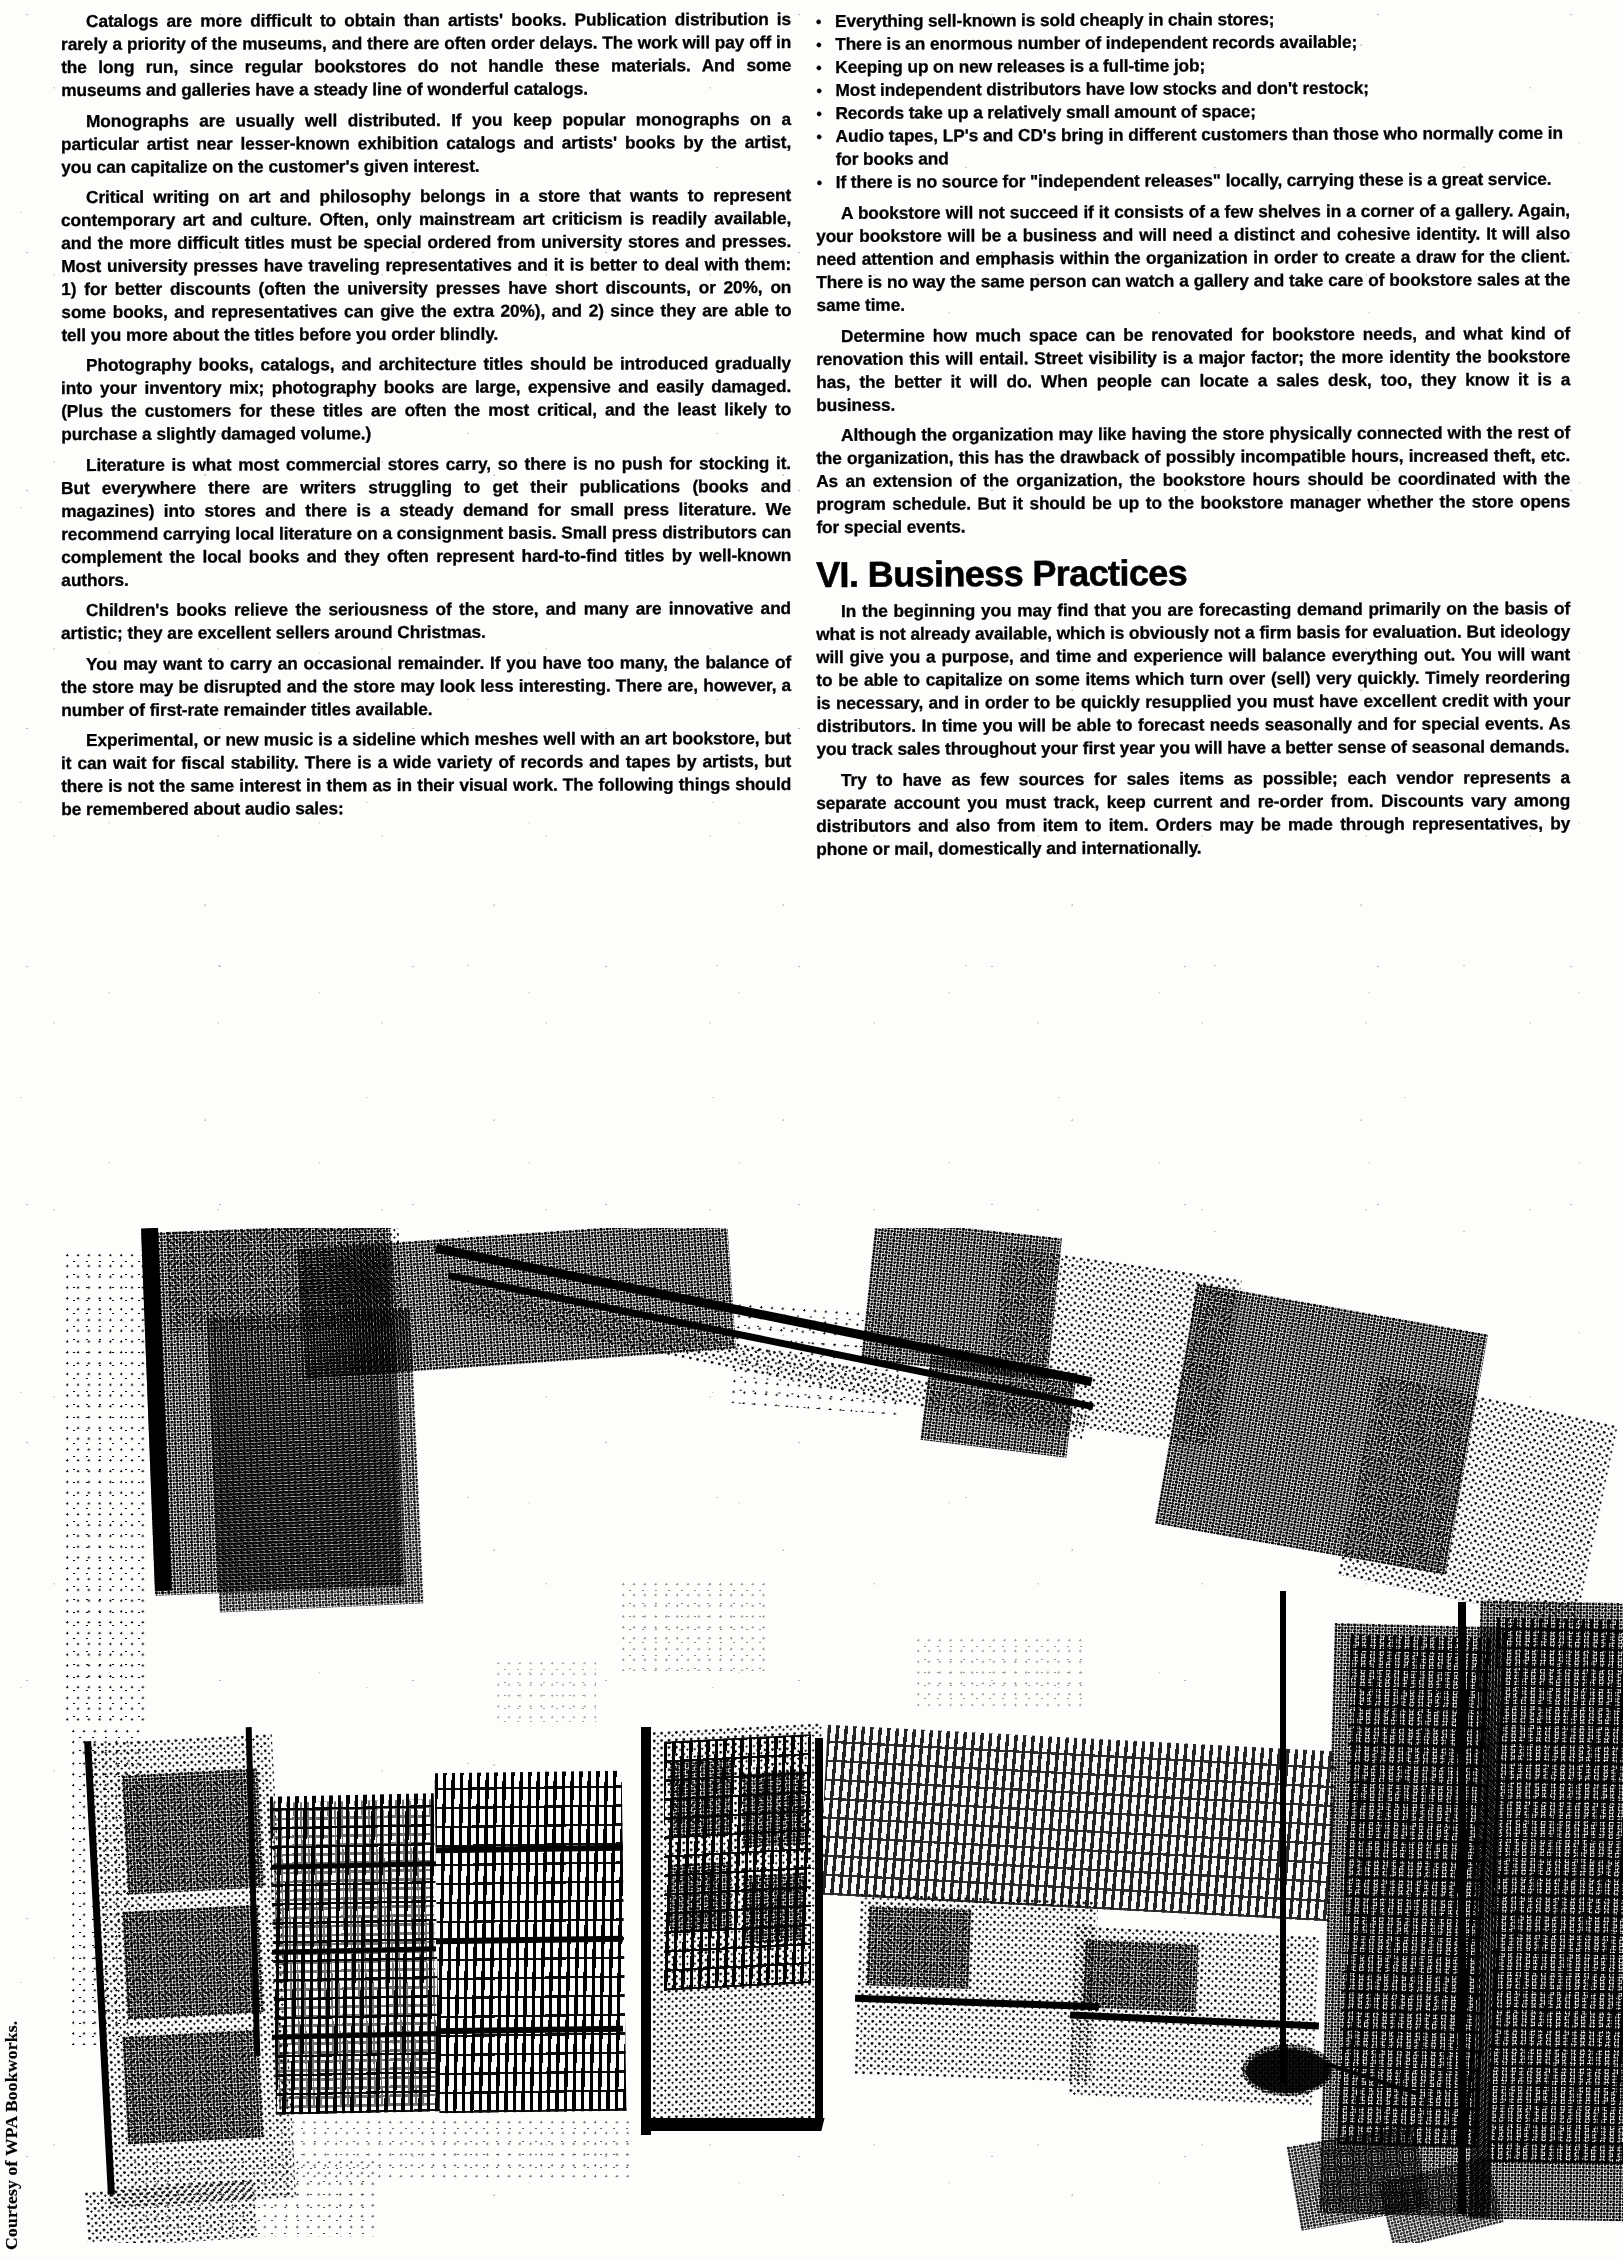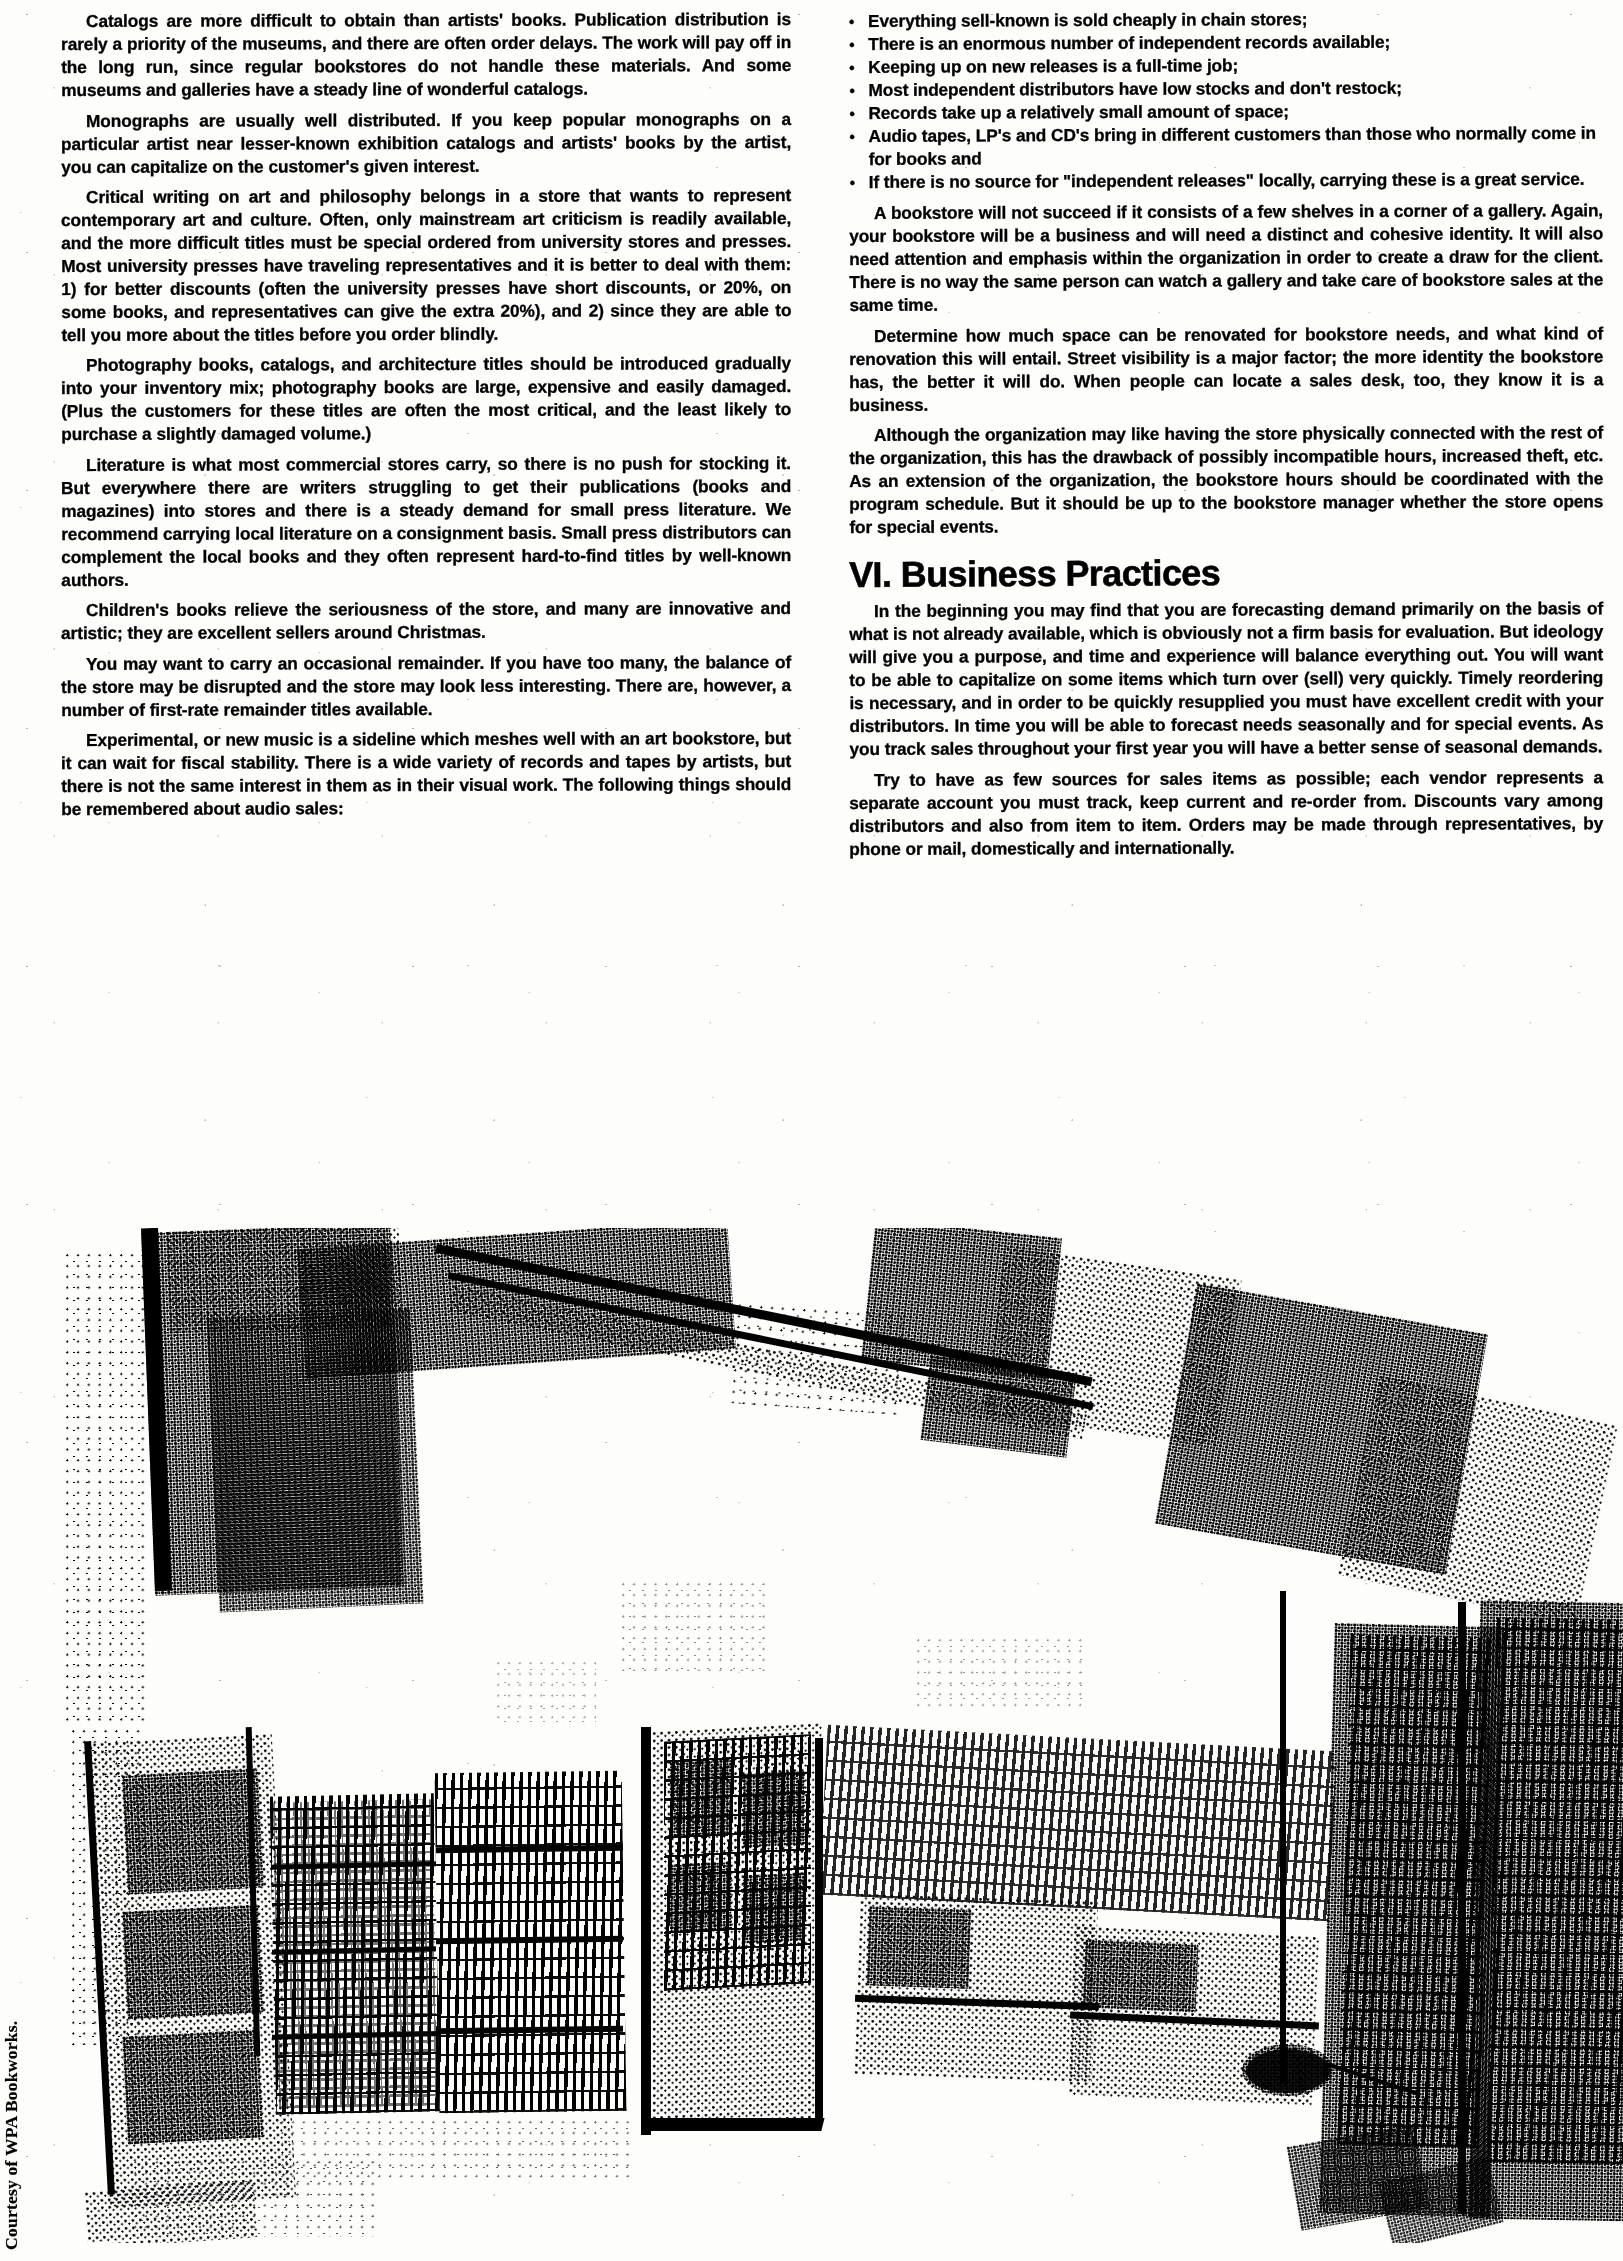--- a/index.html
+++ b/index.html
@@ -39,21 +39,21 @@
       radial-gradient(circle at 6% 72%, rgba(0,0,0,.40) 0 0.6px, transparent 0.9px);
     background-size: 193px 238px, 289px 215px, 164px 187px, 249px 266px, 210px 170px, 346px 295px;
   }
 
   
   .column {
     position: absolute;
     top: 10.2px;
   }
   #left-column  { left: 61px;  width: 730px; }
-  #right-column { left: 849px; width: 754px; }
+  #right-column { left: 816px; width: 754px; }
 
   .para {
     font-size: 17.3px;
     line-height: 23px;
     text-align: justify;
     margin: 0 0 7.4px 0;
     text-indent: 25px;
     font-weight: 600;
     letter-spacing: -0.1px;
     word-spacing: 0.1px;

